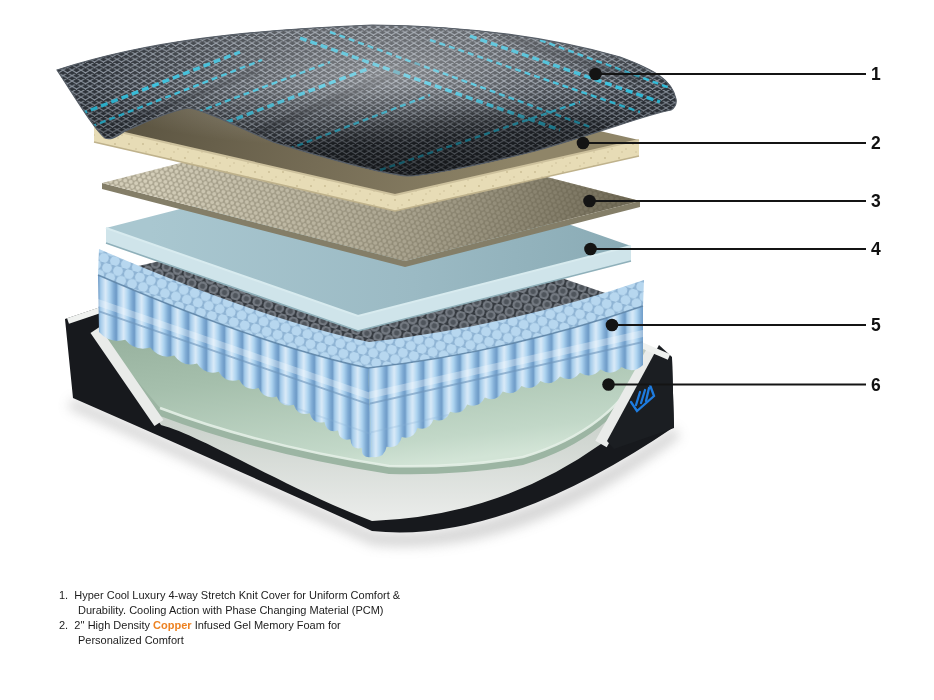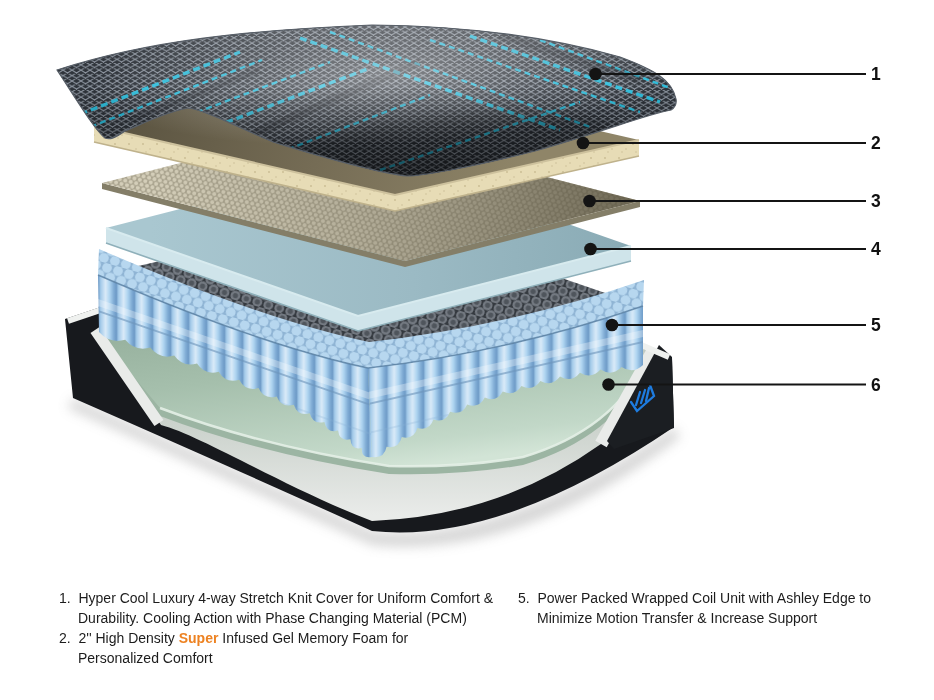--- a/index.html
+++ b/index.html
@@ -1,16 +1,16 @@
 <!DOCTYPE html>
 <html><head><meta charset="utf-8">
 <style>
 html,body{margin:0;padding:0;background:#fff;width:934px;height:700px;overflow:hidden}
 .wrap{position:relative;width:934px;height:700px;font-family:"Liberation Sans",sans-serif}
-.col{position:absolute;font-size:14px;line-height:20px;color:#1c1c1c}
+.col{position:absolute;font-size:11px;line-height:15px;color:#1c1c1c}
 .item{padding-left:19px;text-indent:-19px}
 .org{color:#ed8222;font-weight:bold}
 </style></head>
 <body>
 <div class="wrap">
 <svg width="934" height="700" viewBox="0 0 934 700">
 <defs>
 <radialGradient id="shad" cx="50%" cy="50%" r="50%">
  <stop offset="0%" stop-color="#a8a8a8" stop-opacity="0.5"></stop>
  <stop offset="60%" stop-color="#bbbbbb" stop-opacity="0.25"></stop>
@@ -182,17 +182,16 @@
 <text x="871" y="255" font-family="Liberation Sans, sans-serif" font-size="17.5" font-weight="bold" fill="#111">4</text>
 <line x1="612" y1="325" x2="866" y2="325" stroke="#141414" stroke-width="2.2"></line>
 <circle cx="612" cy="325" r="6.3" fill="#141414"></circle>
 <text x="871" y="331" font-family="Liberation Sans, sans-serif" font-size="17.5" font-weight="bold" fill="#111">5</text>
 <line x1="608.5" y1="384.5" x2="866" y2="384.5" stroke="#141414" stroke-width="2.2"></line>
 <circle cx="608.5" cy="384.5" r="6.3" fill="#141414"></circle>
 <text x="871" y="390.5" font-family="Liberation Sans, sans-serif" font-size="17.5" font-weight="bold" fill="#111">6</text>
 </svg>
 <div class="col" style="left:59px;top:588px;width:450px">
 <div class="item">1.&nbsp;&nbsp;Hyper Cool Luxury 4-way Stretch Knit Cover for Uniform Comfort &amp;<br>Durability. Cooling Action with Phase Changing Material (PCM)</div>
-<div class="item">2.&nbsp;&nbsp;2'' High Density <span class="org">Super</span> Infused Gel Memory Foam for<br>Personalized Comfort</div>
+<div class="item">2.&nbsp;&nbsp;2'' High Density <span class="org">Copper</span> Infused Gel Memory Foam for<br>Personalized Comfort</div>
 </div>
 <div class="col" style="left:518px;top:588px;width:368px">
-<div class="item">5.&nbsp;&nbsp;Power Packed Wrapped Coil Unit with Ashley Edge to<br>Minimize Motion Transfer &amp; Increase Support</div>
 </div>
 </div>
 </body></html>

